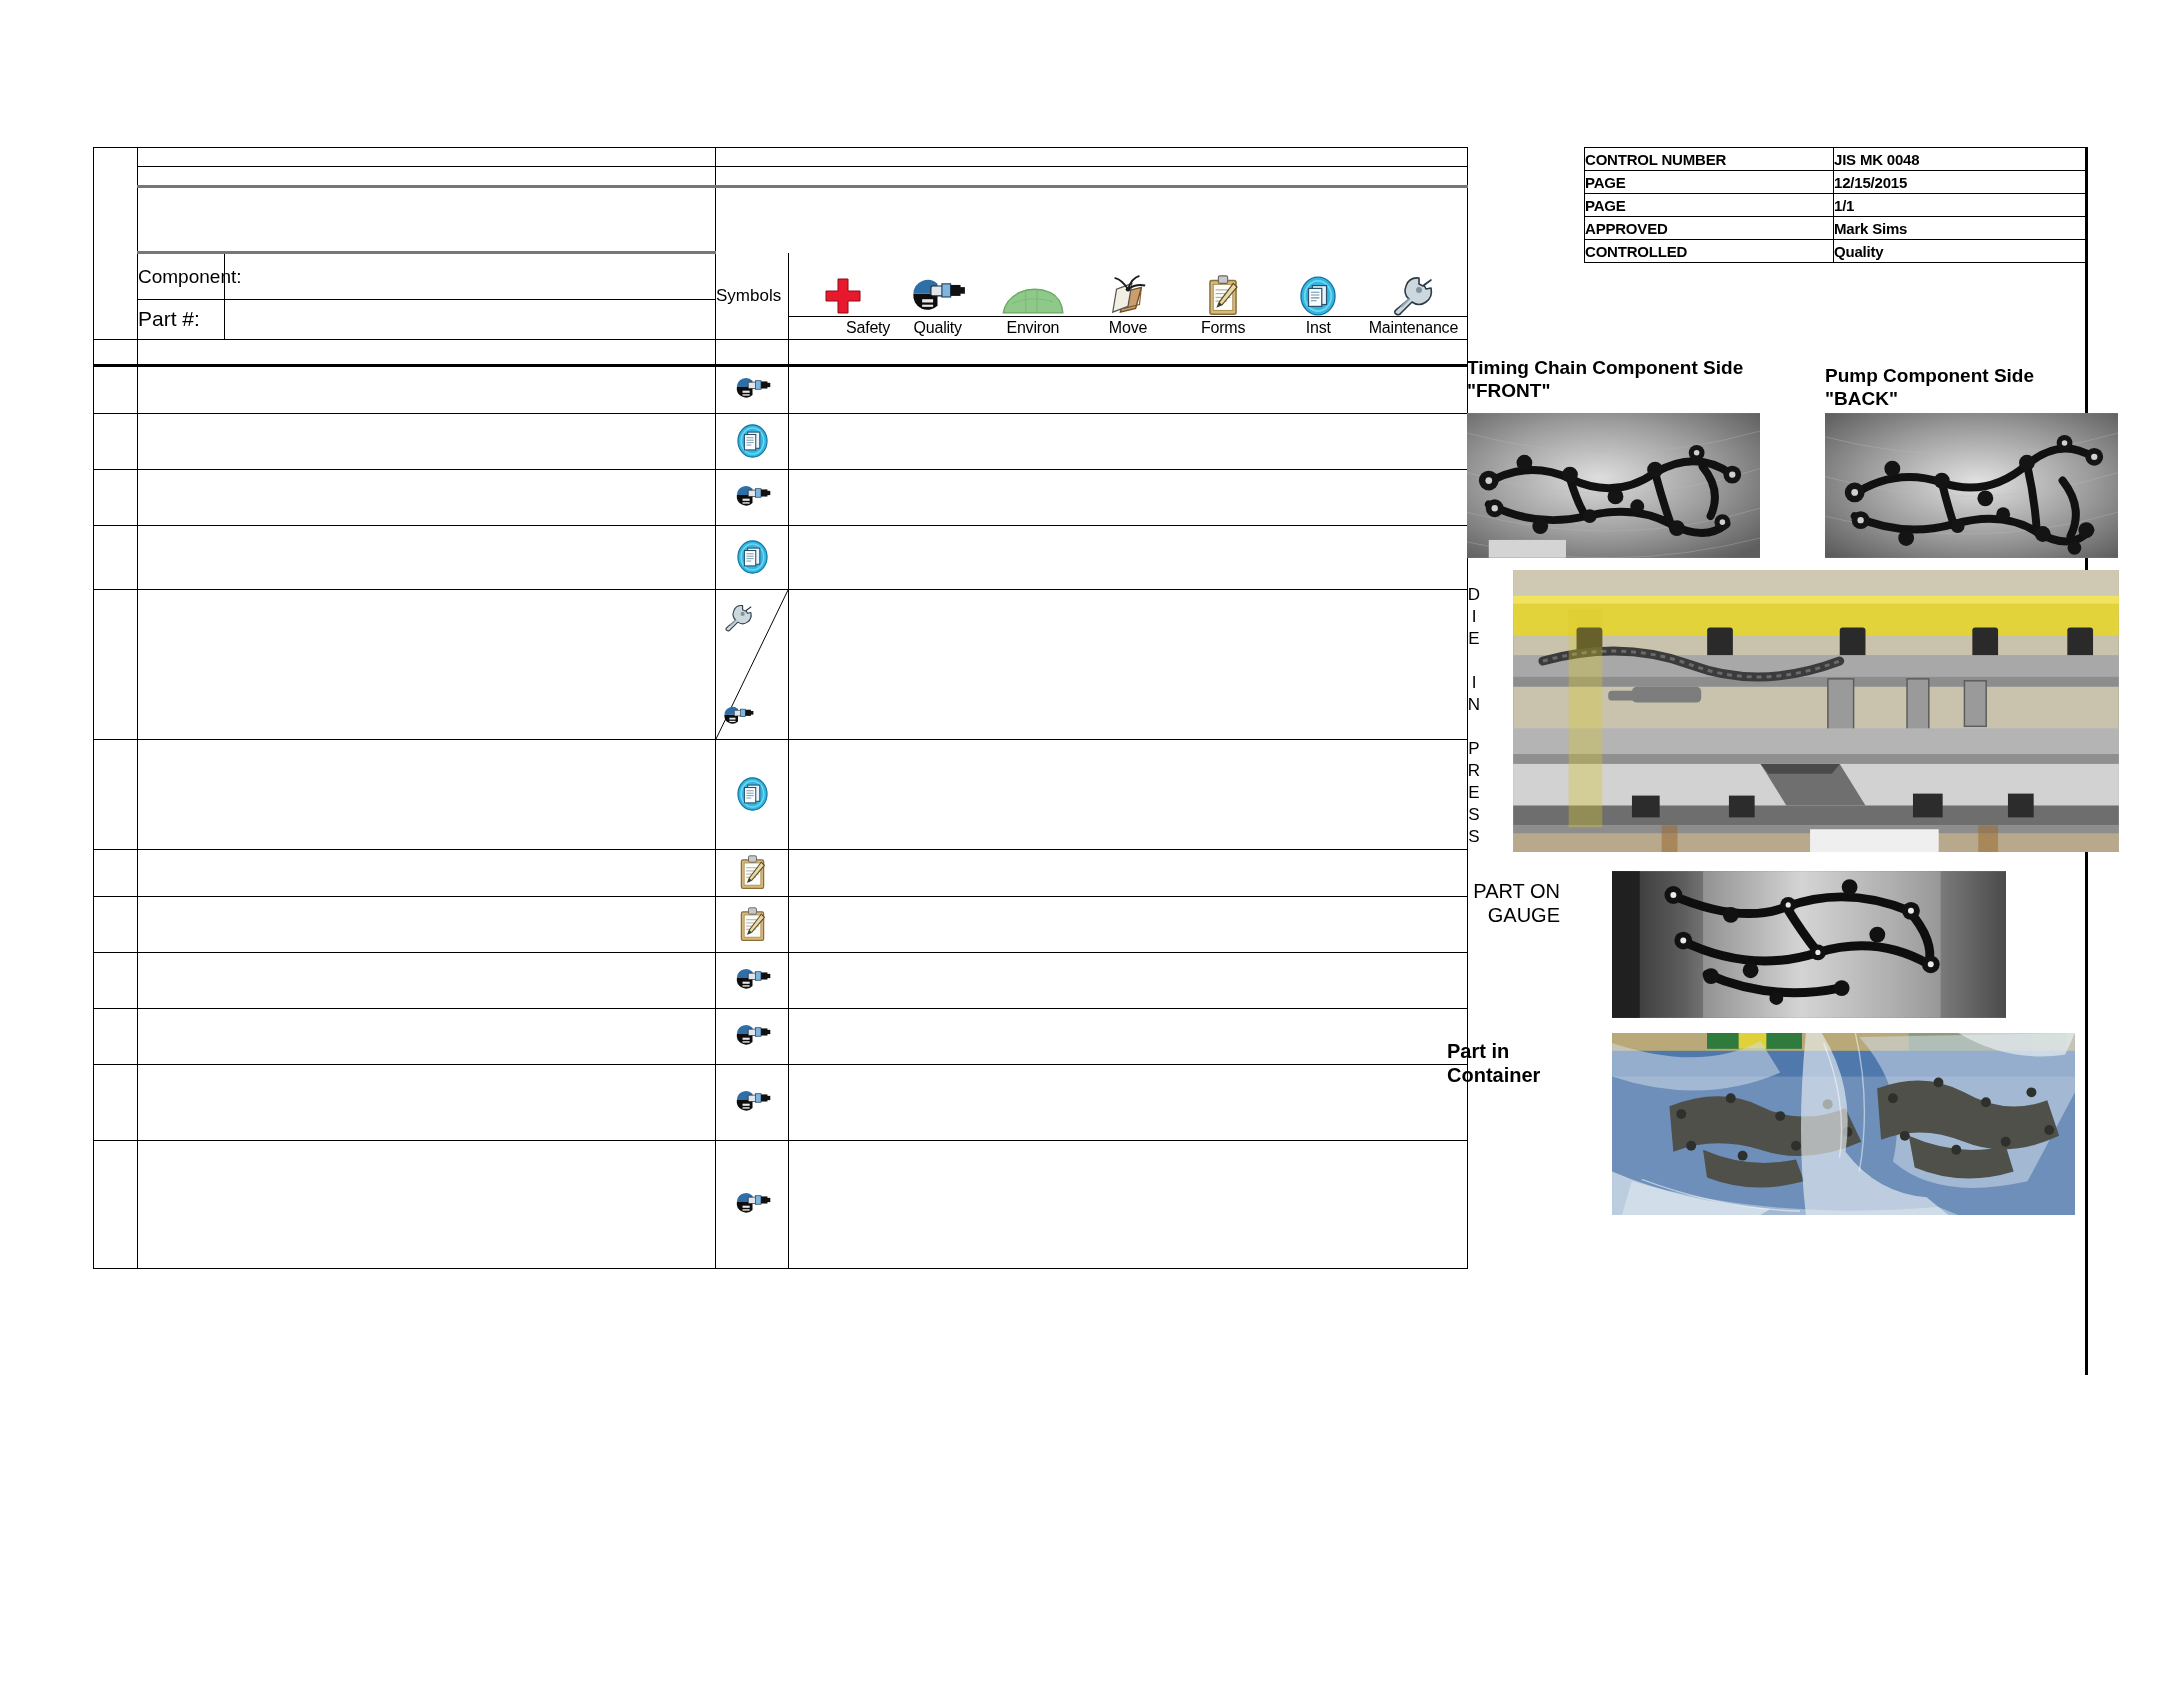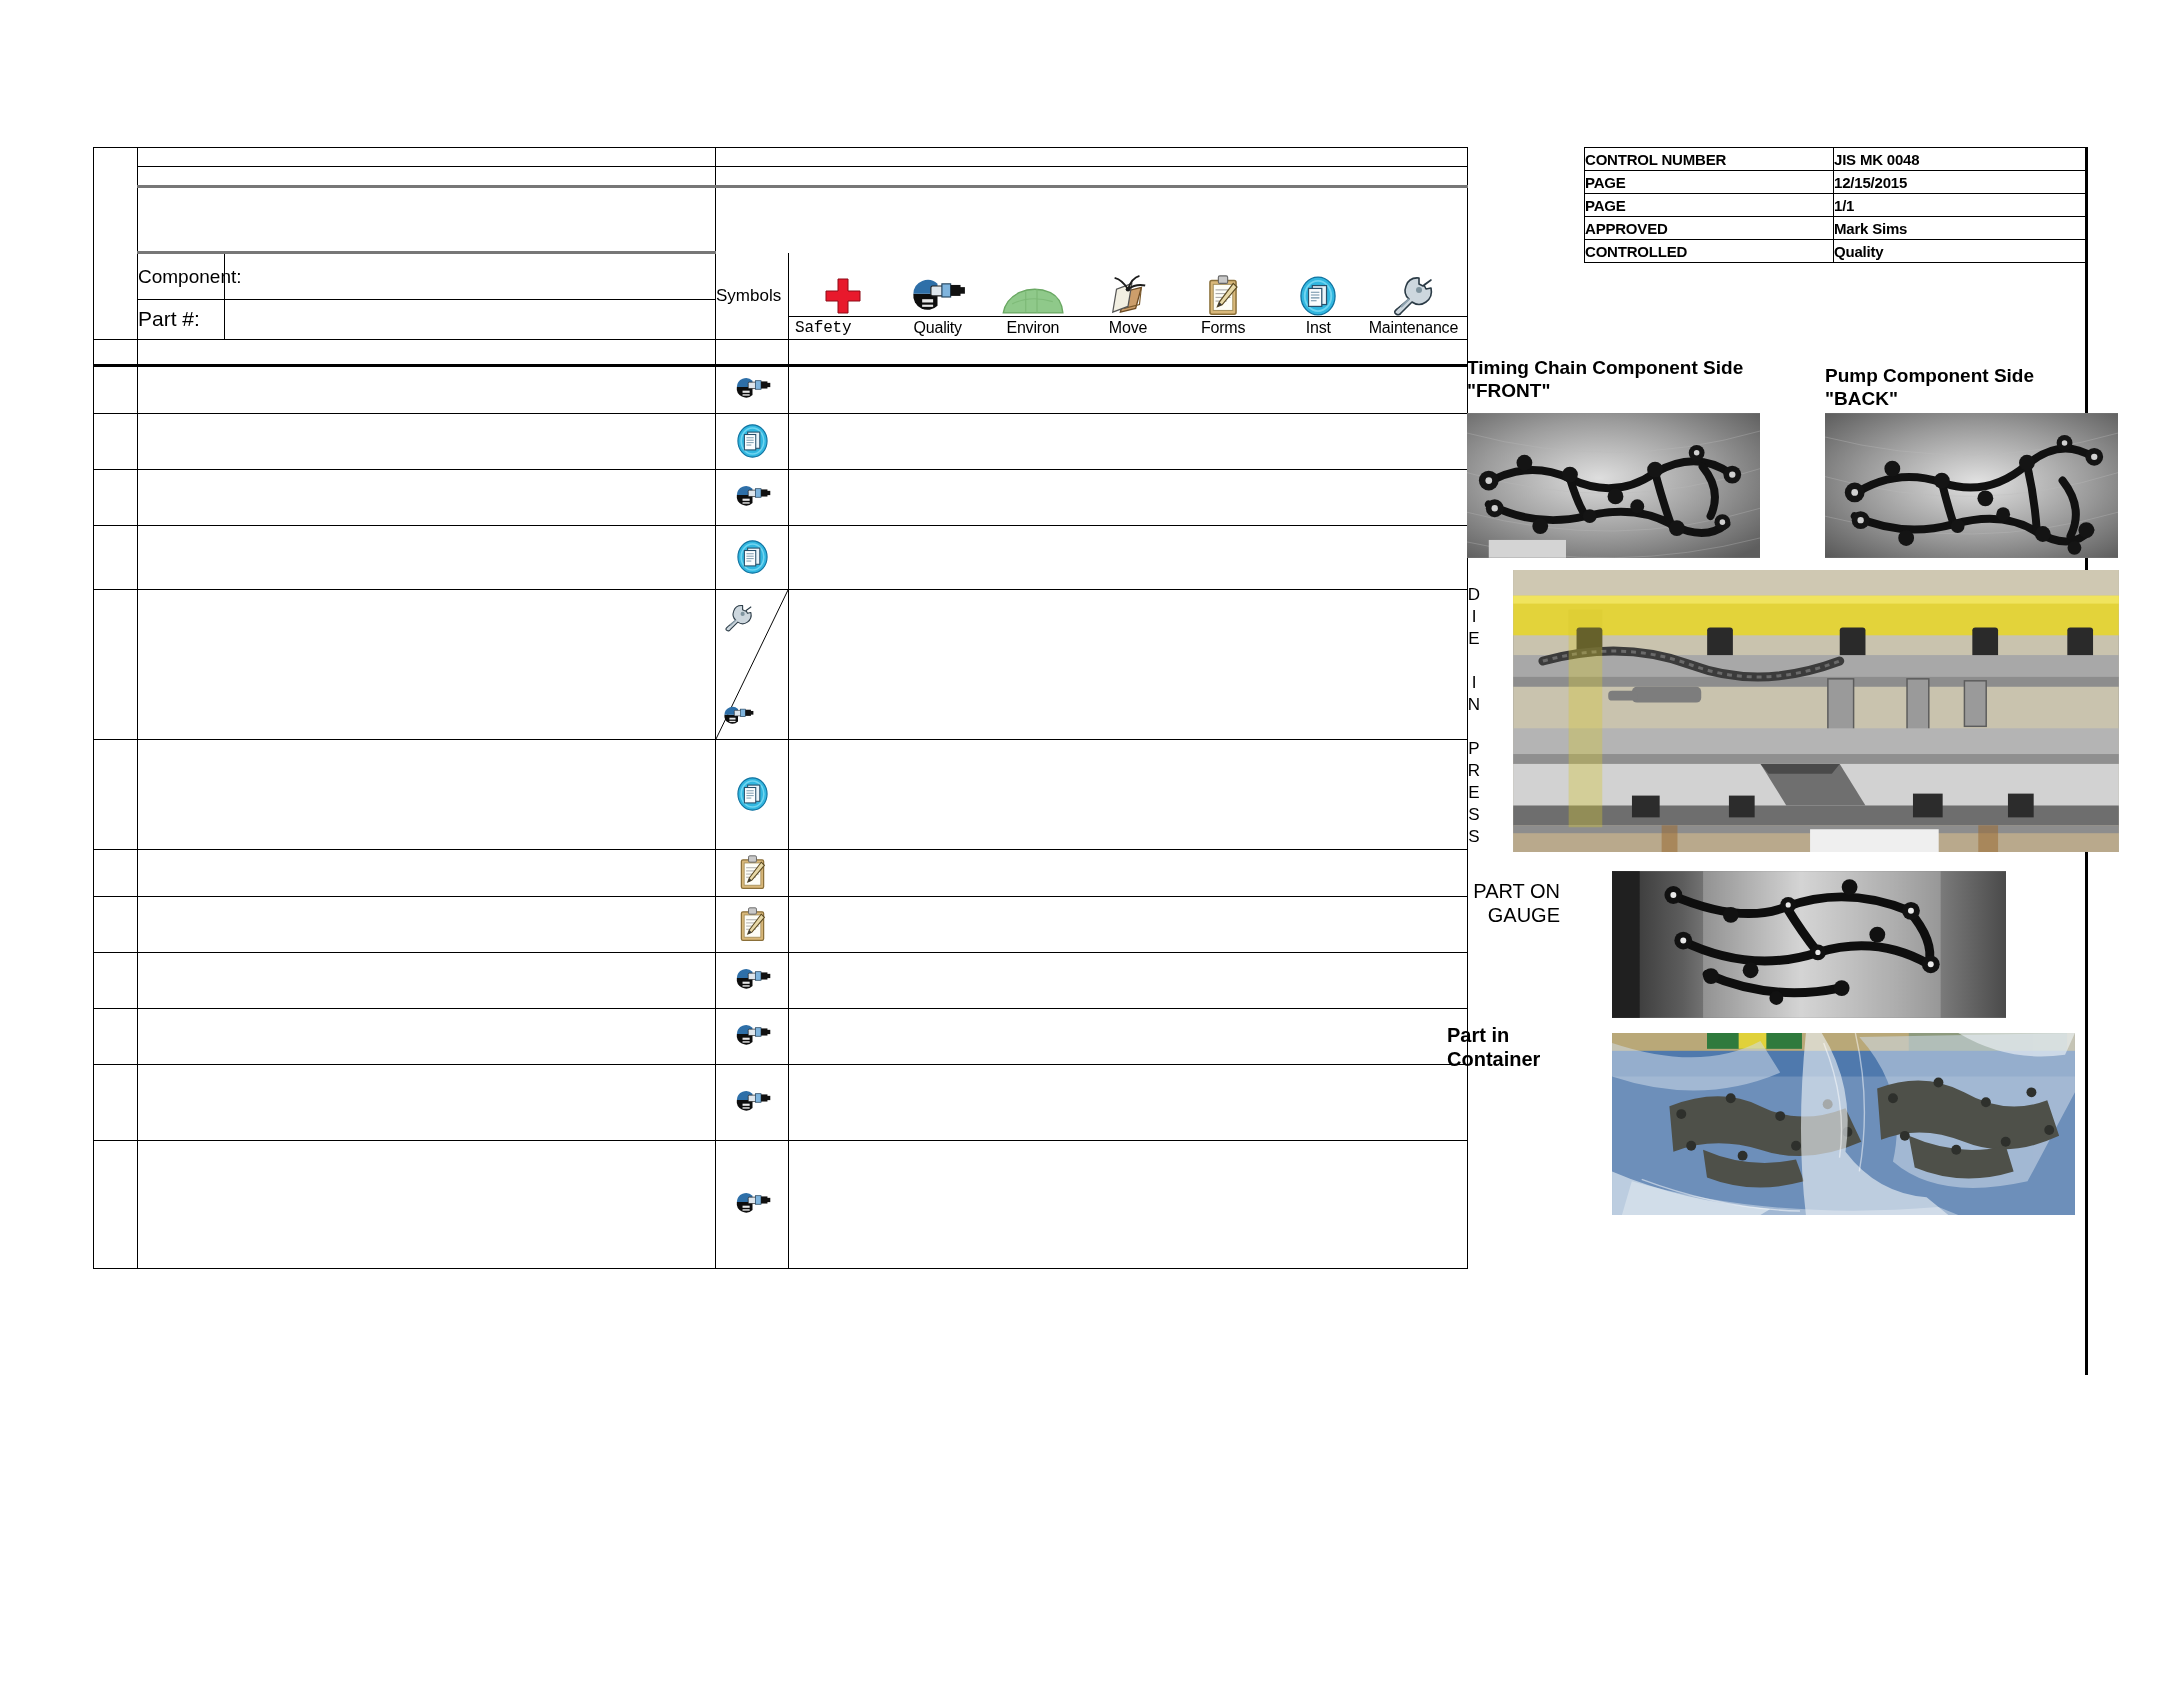--- a/index.html
+++ b/index.html
@@ -155,21 +155,21 @@
               </div>
               <div style="display: flex; align-items: flex-end; justify-content: center; flex: 1 1 0%;">
                 <span class="ico" style="width: 48px; height: 40px;"><svg viewBox="0 0 48 40" width="48" height="40">
         <path d="M42 4 L34 10 L30 8 L30 2 Q20 1 17 10 Q14 18 20 23 L8 33 Q4 36 7 38 Q10 40 12 37 L23 26 Q30 31 37 26 Q44 21 42 12 L37 13 L35 9 Z" fill="#cdd7de" stroke="#2b3b46" stroke-width="1.6" stroke-linejoin="round"></path>
         <path d="M20 23 L12 31" stroke="#8fa3b0" stroke-width="2" fill="none"></path>
         <circle cx="30" cy="14" r="3" fill="#7f949f"></circle>
       </svg></span>
               </div>
             </div>
         <div style="border-top:1px solid #000;display:flex;justify-content:space-around;padding:2px 6px 2px 6px;" id="symbol-labels">
-              <div class="hdr-center" style="flex: 1 1 0%; text-align: left; font-size: 16px; font-weight: normal; font-family: Liberation Mono, monospace;">Safety</div>
+              <div class="hdr-center" style="flex: 1 1 0%; text-align: right; font-size: 16px; font-weight: normal;">Safety</div>
               <div class="hdr-center" style="flex: 1 1 0%; text-align: center; font-size: 16px; font-weight: normal;">Quality</div>
               <div class="hdr-center" style="flex: 1 1 0%; text-align: center; font-size: 16px; font-weight: normal;">Environ</div>
               <div class="hdr-center" style="flex: 1 1 0%; text-align: center; font-size: 16px; font-weight: normal;">Move</div>
               <div class="hdr-center" style="flex: 1 1 0%; text-align: center; font-size: 16px; font-weight: normal;">Forms</div>
               <div class="hdr-center" style="flex: 1 1 0%; text-align: center; font-size: 16px; font-weight: normal;">Inst</div>
               <div class="hdr-center" style="flex: 1 1 0%; text-align: center; font-size: 16px; font-weight: normal;">Maintenance</div>
             </div>
       </td>
     </tr>
 
@@ -702,21 +702,21 @@
           <circle cx="62" cy="24" r="3"></circle>
             <circle cx="302" cy="40" r="3"></circle>
             <circle cx="72" cy="70" r="3"></circle>
           <circle cx="322" cy="94" r="3"></circle>
             <circle cx="178" cy="34" r="2.6"></circle>
             <circle cx="208" cy="82" r="2.6"></circle>
         </g>
       </svg>
     </div>
 
-    <div style="position:absolute;left:-20px;top:667px;width:115px;">
+    <div style="position:absolute;left:-20px;top:683px;width:115px;">
       <div class="pcap" style="font-size:20px;">Part in</div>
       <div class="pcap" style="font-size:20px;">Container</div>
     </div>
 
     <div class="photo" style="left:145px;top:677px;width:463px;height:182px;">
       <svg width="463" height="182" viewBox="0 0 468 184">
         <rect width="468" height="184" fill="#5d84b3"></rect>
         <rect x="0" y="0" width="468" height="26" fill="#b9a878"></rect>
         <rect x="96" y="0" width="96" height="16" fill="#2f7a3d"></rect>
         <rect x="128" y="0" width="28" height="16" fill="#e0d13a"></rect>

